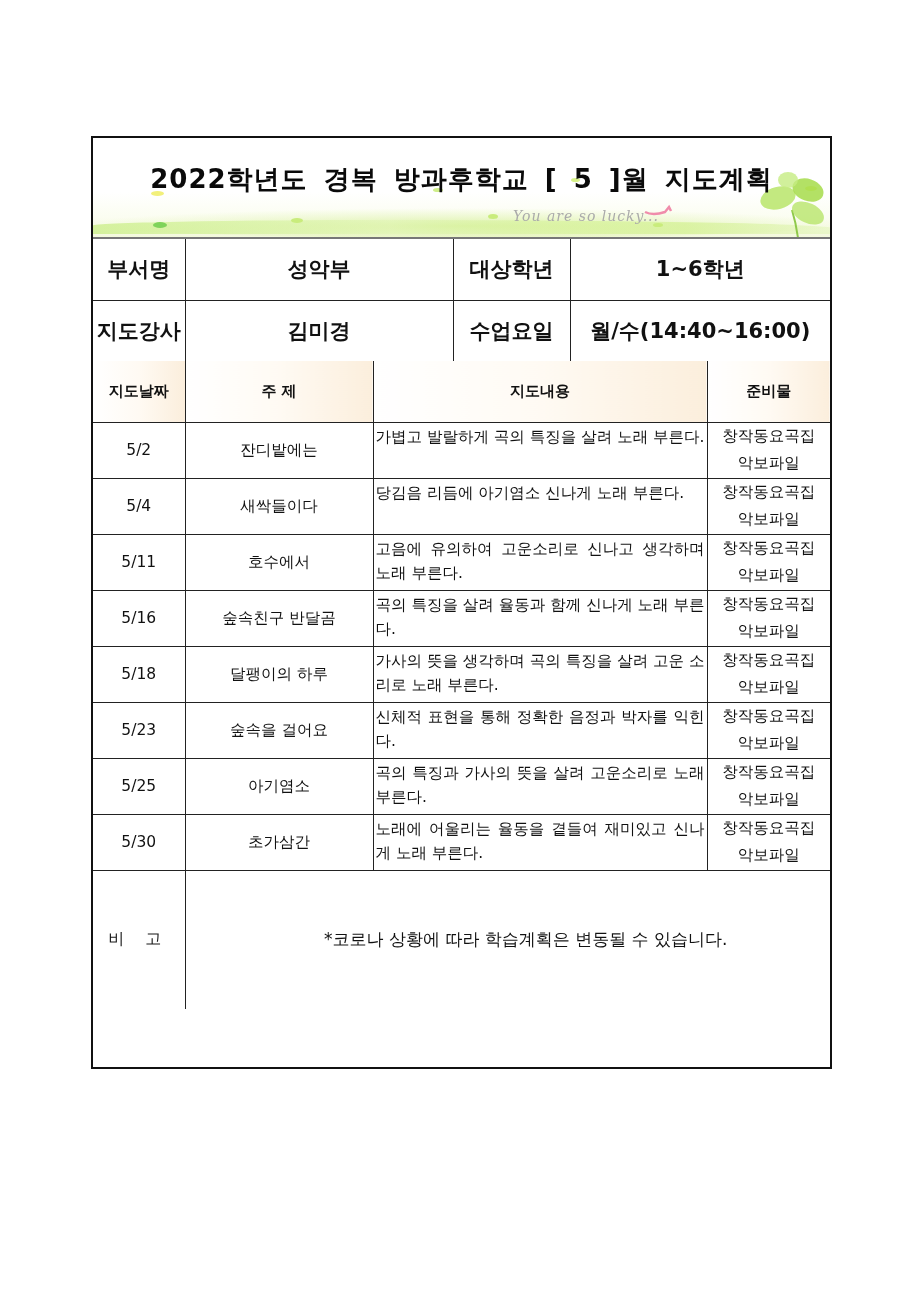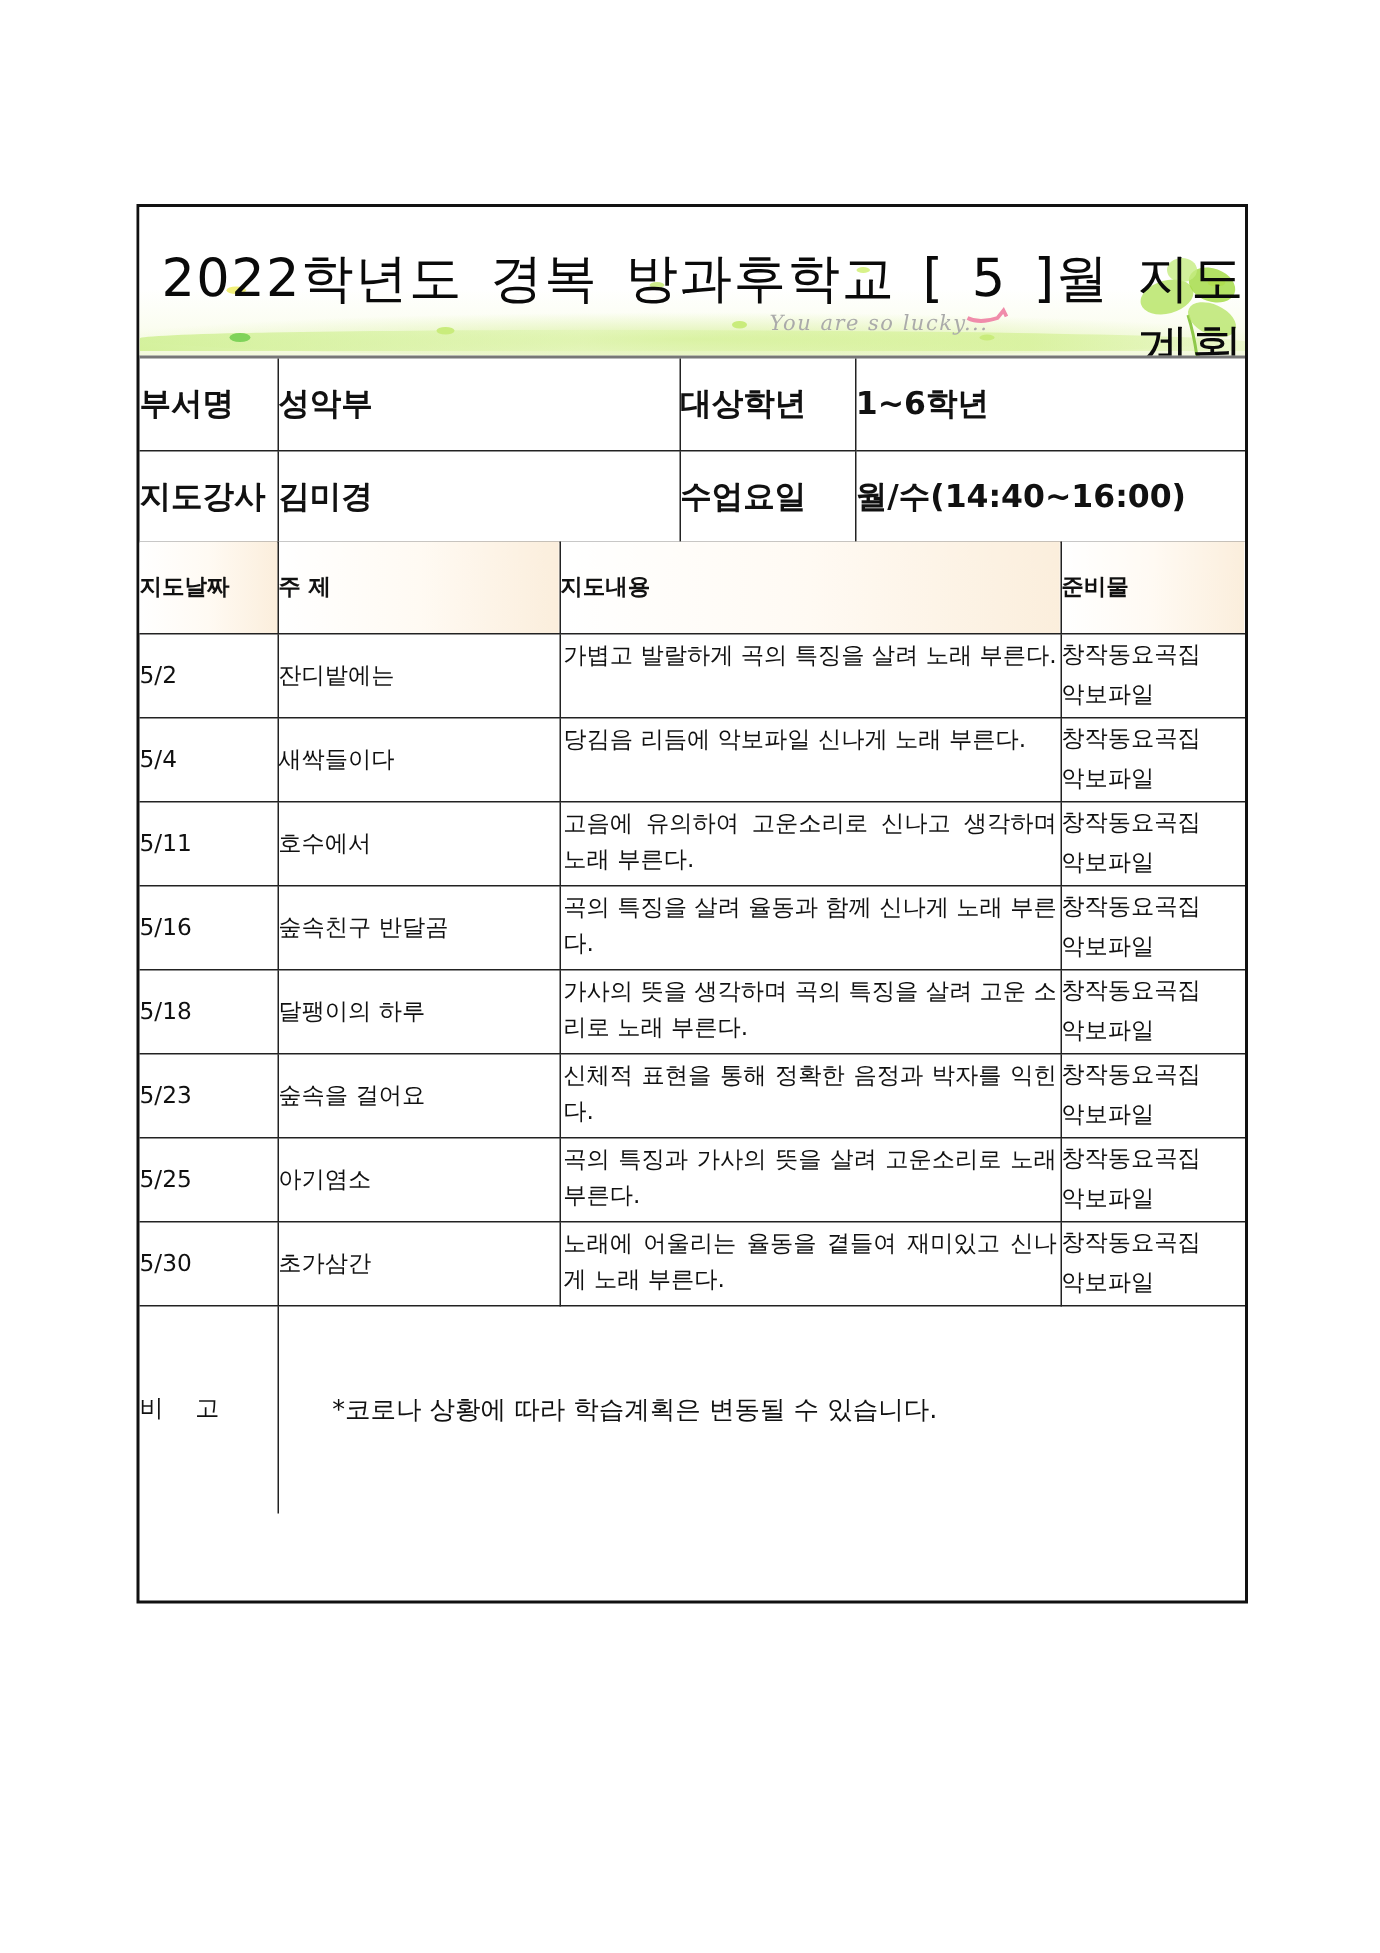--- a/index.html
+++ b/index.html
@@ -42,23 +42,23 @@
   }
   .banner .wave2 {
     position: absolute; left: 0; top: 82px; width: 740px; height: 14px;
     background: linear-gradient(90deg, rgba(190,235,110,0.6), rgba(220,245,170,0.35) 40%, rgba(200,238,120,0.5) 80%, rgba(210,240,150,0.3));
     border-radius: 40% 60% 0 0;
   }
   .dot { position: absolute; border-radius: 50%; }
   .title {
     position: absolute;
     left: 0; right: 0; top: 24px;
-    text-align: right;
-    font-size: 35px;
-    font-weight: normal;
+    text-align: center;
+    font-size: 26px;
+    font-weight: bold;
     letter-spacing: 1px;
     word-spacing: 6px;
     color: #0a0a0a;
     font-family: "DejaVu Sans", sans-serif;
   }
   .clover {
     position: absolute;
     left: 665px; top: 30px; width: 70px; height: 70px;
   }
   .lucky {
@@ -71,21 +71,21 @@
   table {
     border-collapse: collapse;
     position: absolute;
     left: 0;
     width: 737px;
     table-layout: fixed;
   }
   td {
     border: 1px solid #222;
     box-sizing: border-box;
-    text-align: left;
+    text-align: center;
     vertical-align: middle;
     padding: 0;
   }
   .info { top: 101px; }
   .info tr { height: 61px; }
   .info td { font-size: 21px; font-weight: bold; }
   .info tr:first-child td { border-top: none; }
   .info td:first-child { border-left: none; }
   .info td:last-child { border-right: none; }
 
@@ -192,21 +192,21 @@
 
     <tr class="row">
       <td class="date">5/2</td>
       <td>잔디밭에는</td>
       <td class="content">가볍고 발랄하게 곡의 특징을 살려 노래 부른다.</td>
       <td class="materials"><span>창작동요곡집</span><br><span>악보파일</span></td>
     </tr>
     <tr class="row">
       <td class="date">5/4</td>
       <td>새싹들이다</td>
-      <td class="content">당김음 리듬에 악보파일 신나게 노래 부른다.</td>
+      <td class="content">당김음 리듬에 아기염소 신나게 노래 부른다.</td>
       <td class="materials"><span>창작동요곡집</span><br><span>악보파일</span></td>
     </tr>
     <tr class="row">
       <td class="date">5/11</td>
       <td>호수에서</td>
       <td class="content"> 고음에 유의하여 고운소리로 신나고 생각하며 노래 부른다.</td>
       <td class="materials"><span>창작동요곡집</span><br><span>악보파일</span></td>
     </tr>
     <tr class="row">
       <td class="date">5/16</td>

